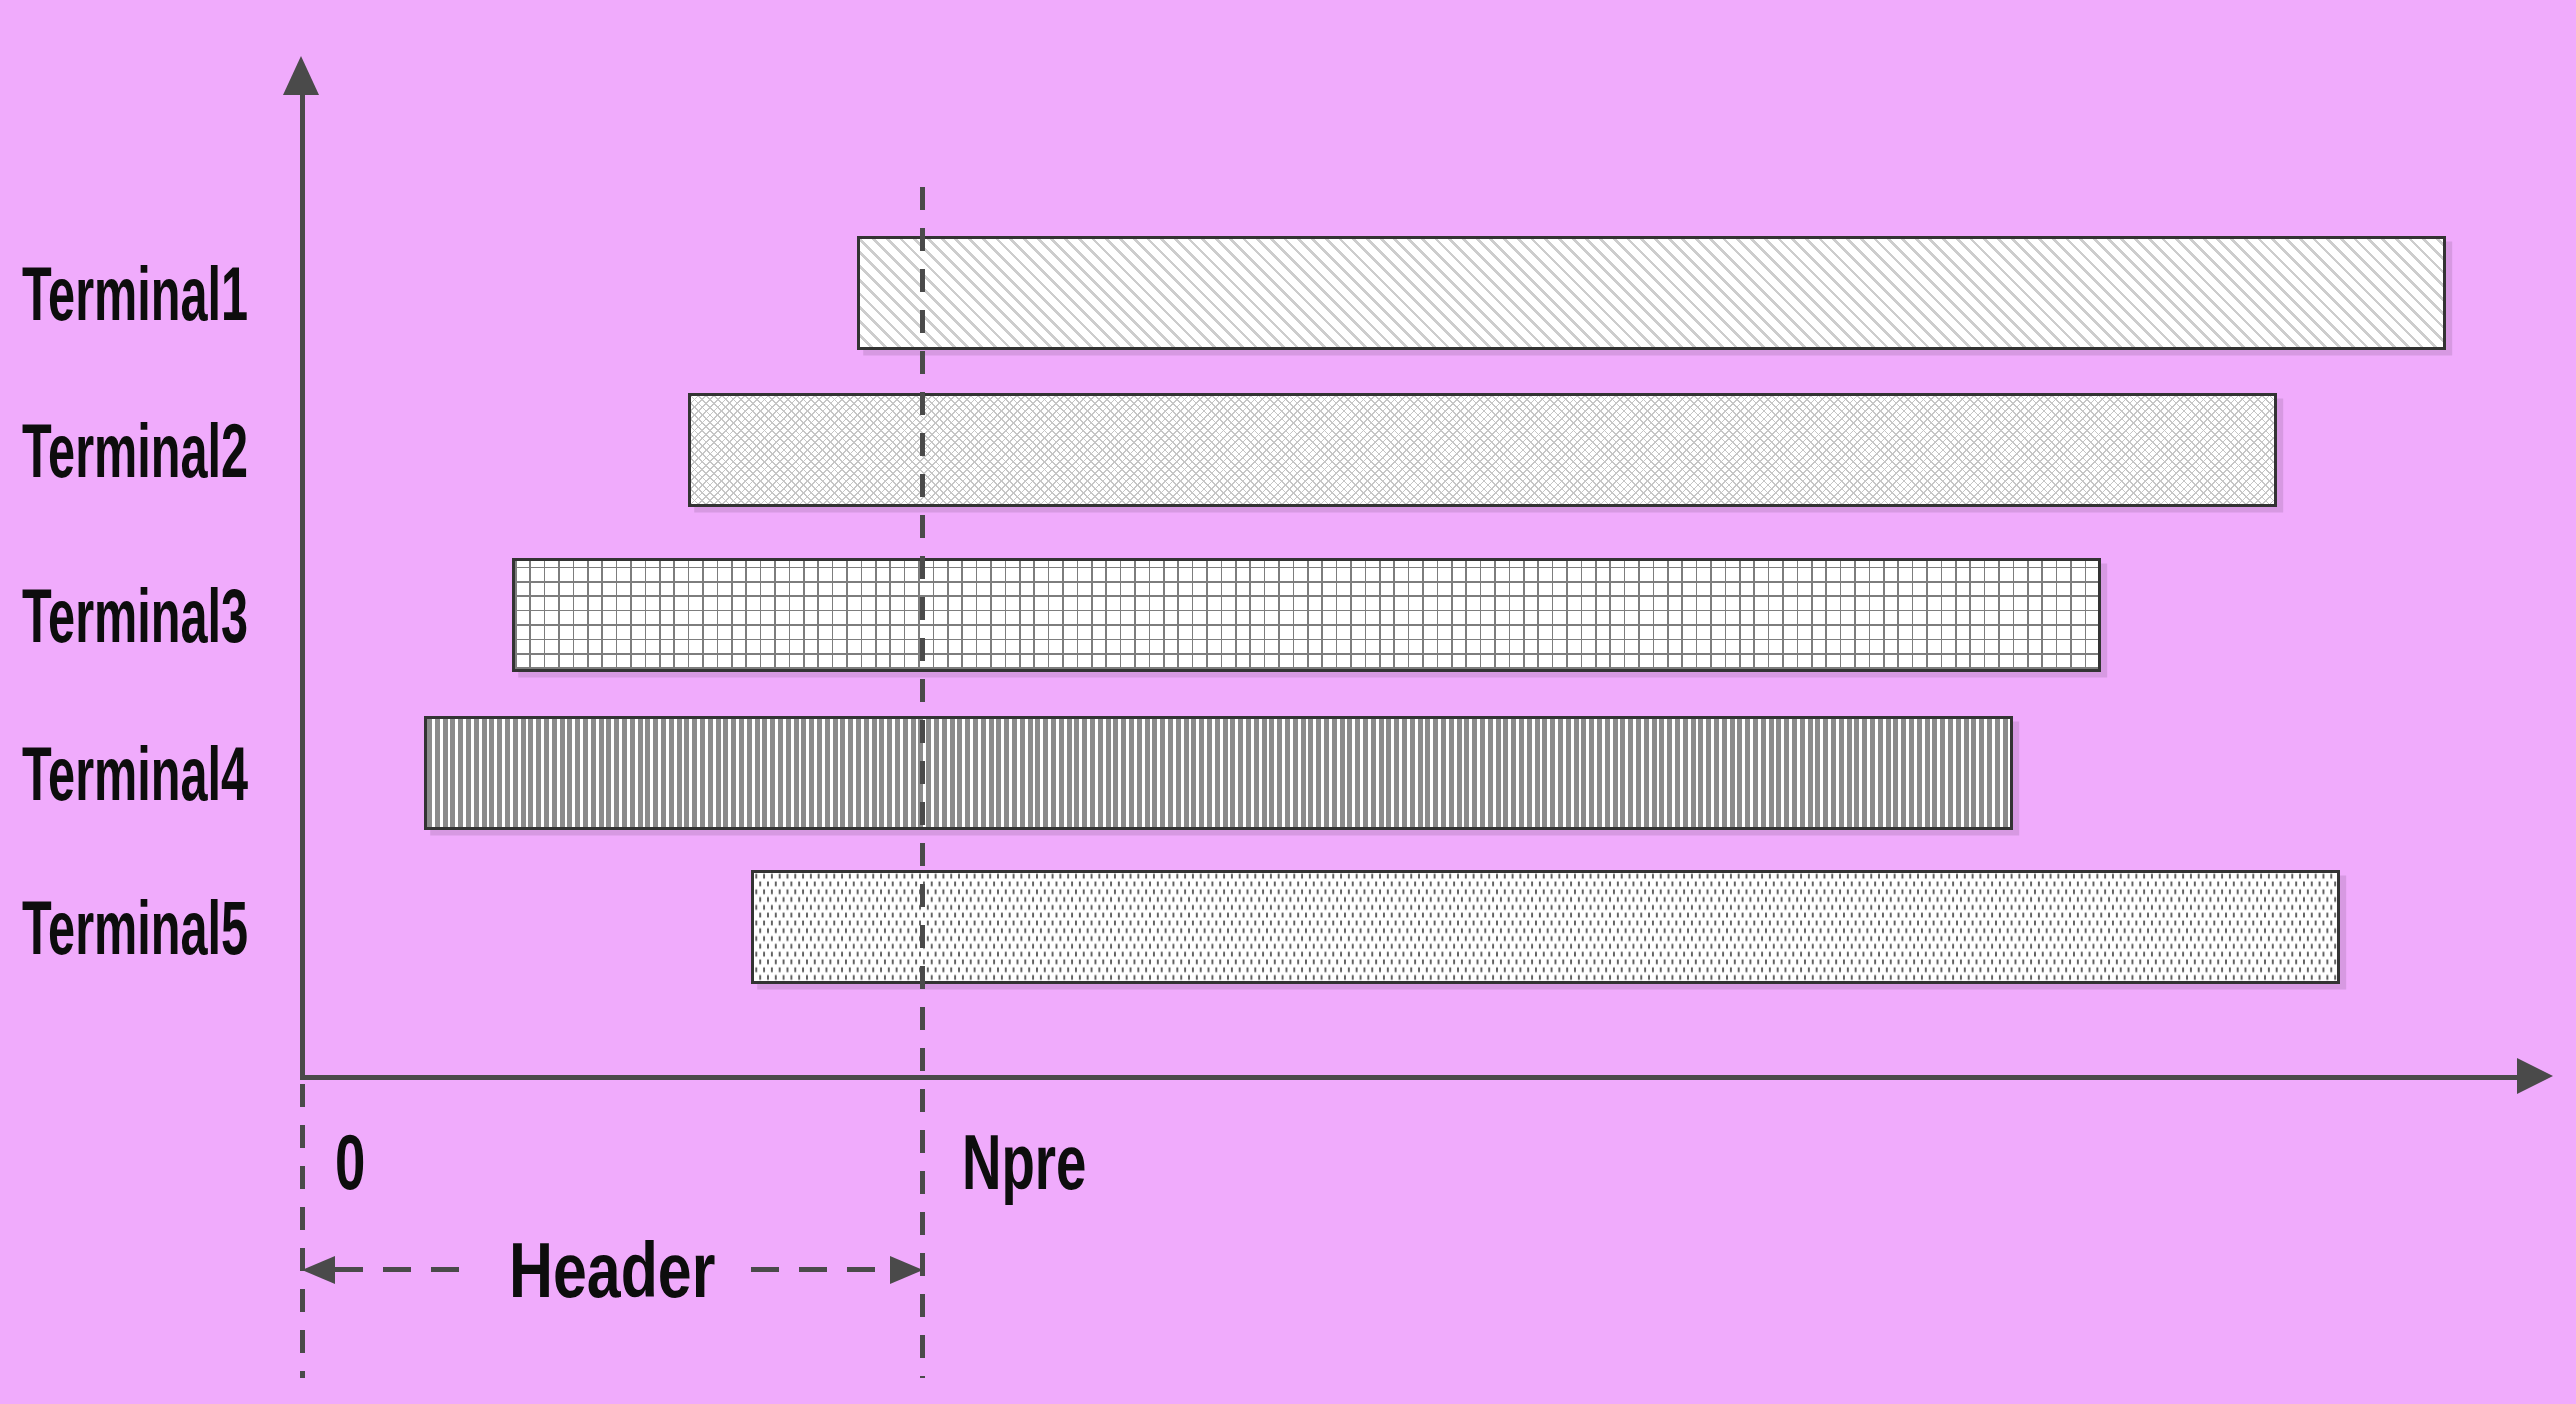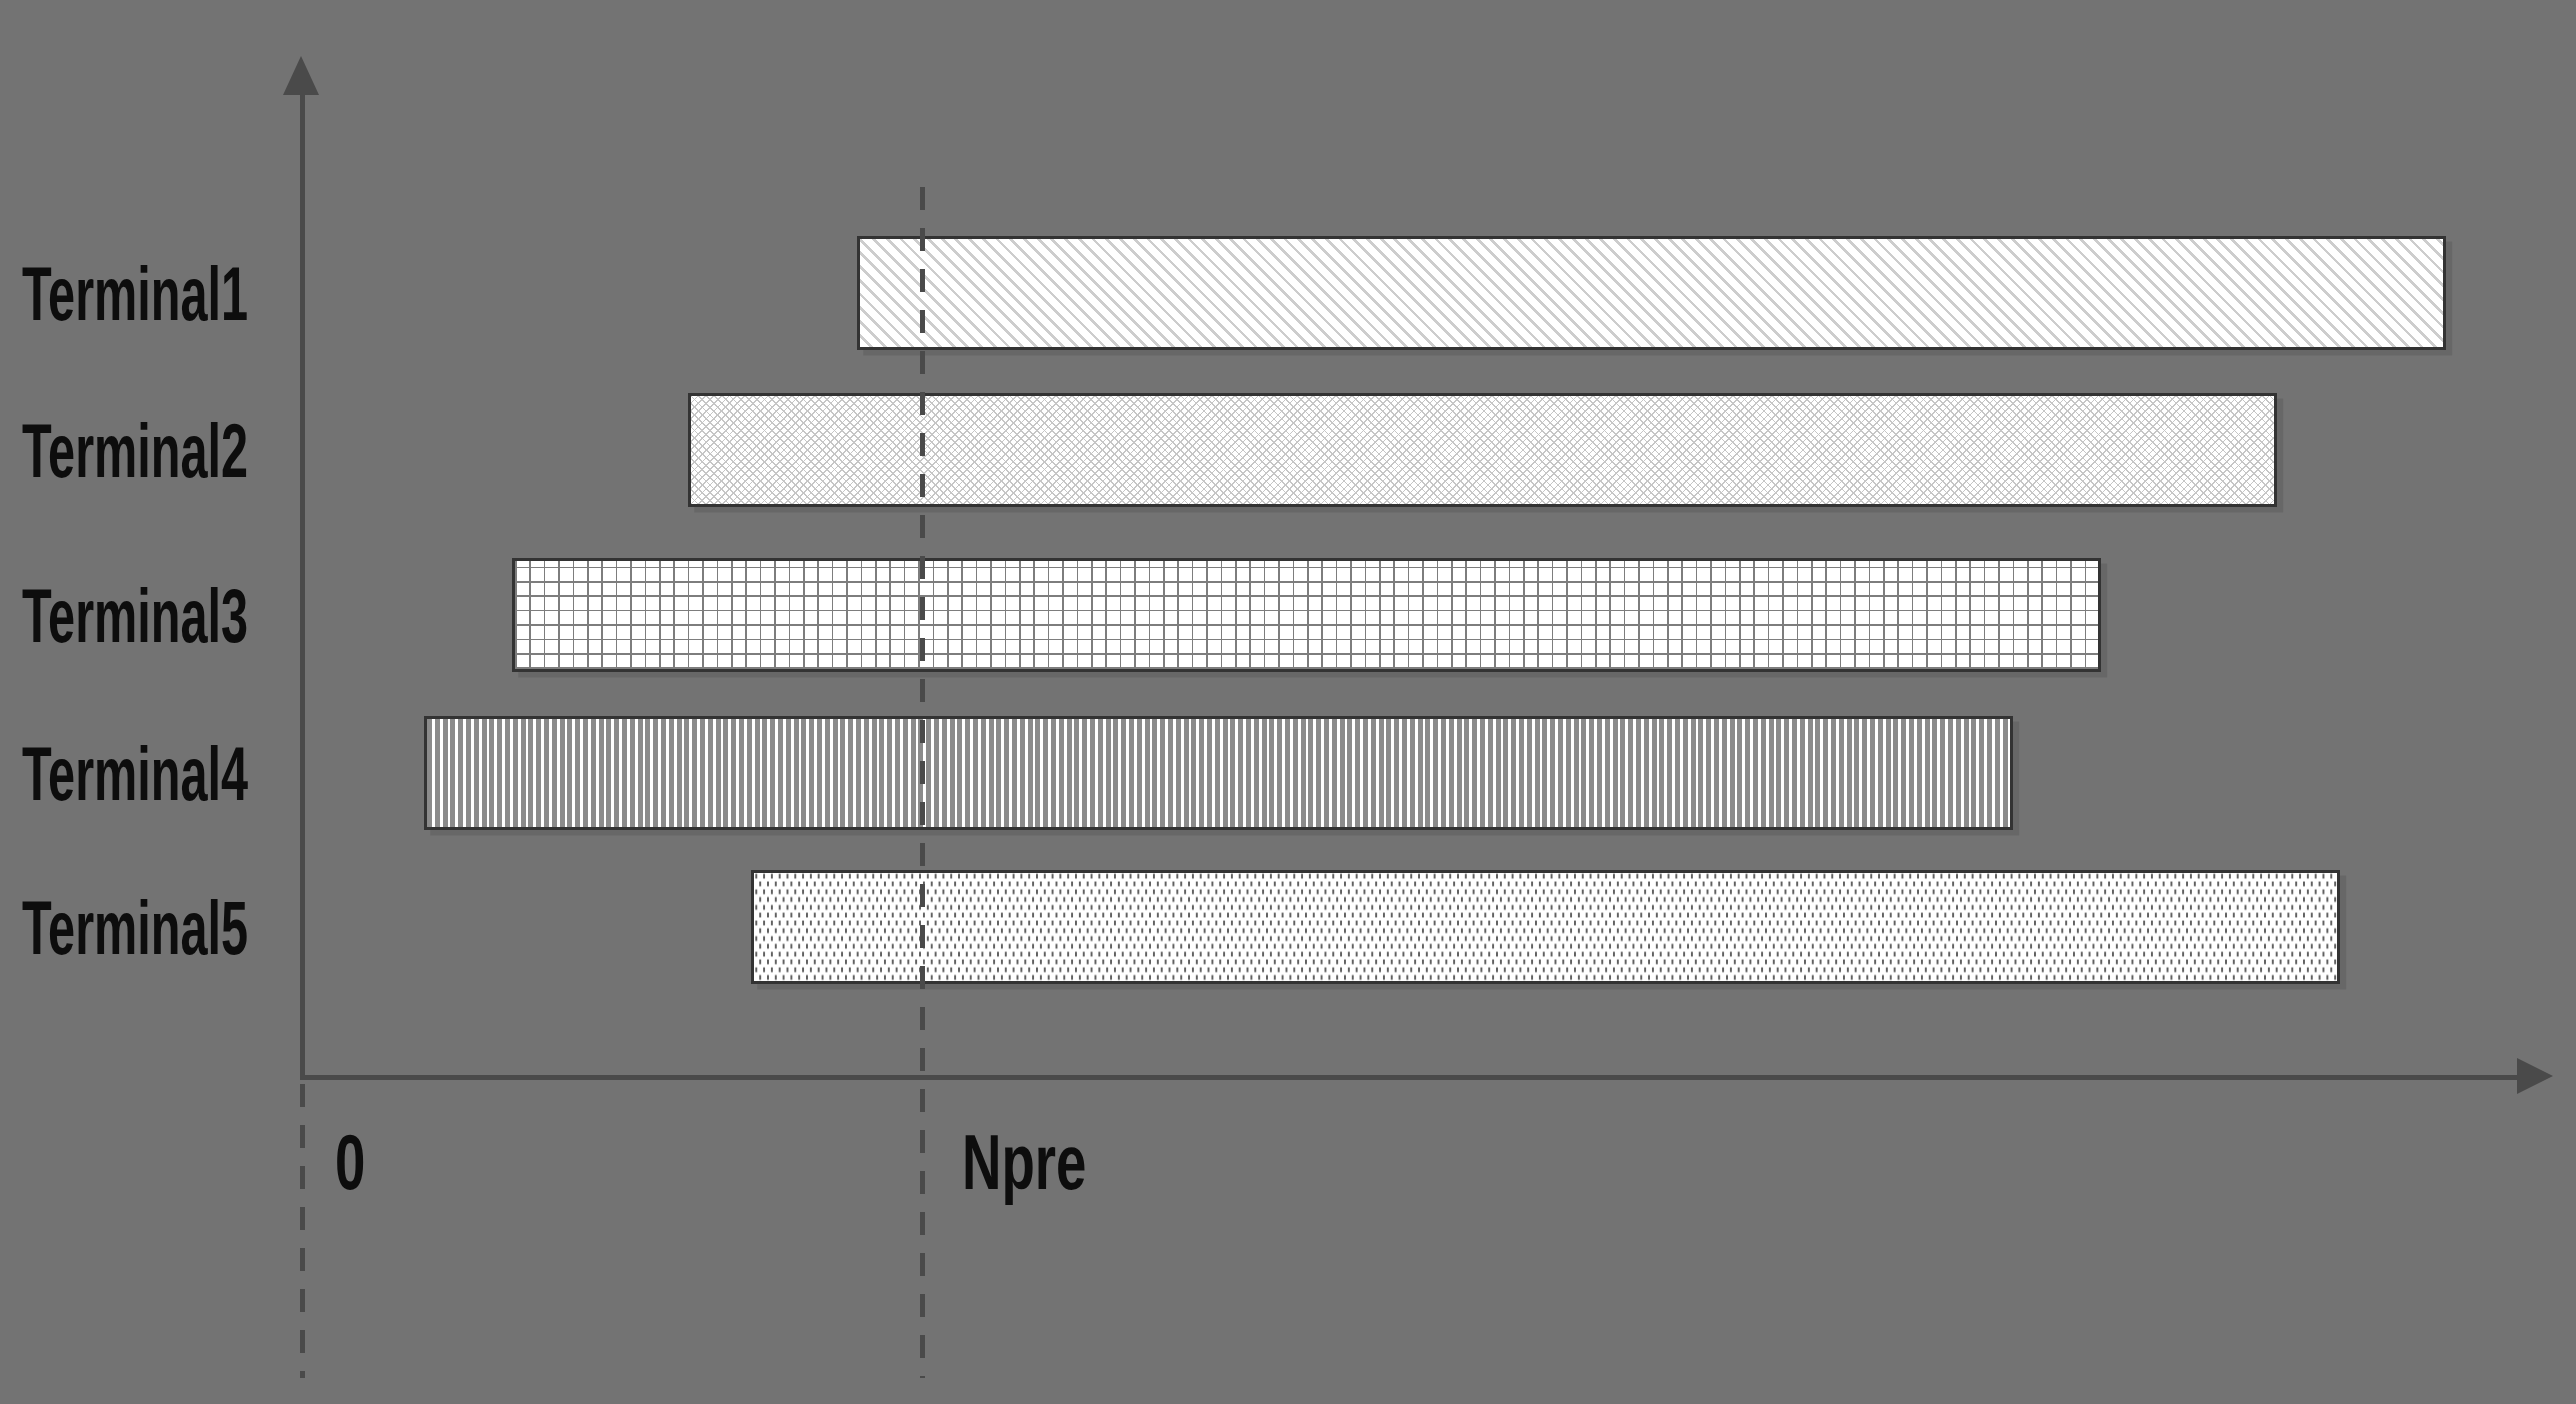--- a/index.html
+++ b/index.html
@@ -1,19 +1,19 @@
 <!DOCTYPE html>
 <html style="font-size:12.5px"><head>
 <meta charset="utf-8">
 <style>
   html,body{margin:0;padding:0;background:#ffffff;}
   .canvas{
     position:relative;
     width:2576px;height:1404px;
-    background:#737373;
+    background:#f0abfc;
     font-family:"Liberation Sans", sans-serif;
     overflow:hidden;
   }
   
   .y-axis-line{
     position:absolute;left:300px;top:87px;width:4.7px;height:993px;
     background:#4a4a4a;z-index:3;
   }
   .y-axis-arrow{
     position:absolute;left:283px;top:56px;width:0;height:0;
@@ -130,15 +130,22 @@
 
   <div class="term-label" style="top: 236px; height: 114px;">Terminal1</div>
   <div class="term-label" style="top: 393px; height: 114px;">Terminal2</div>
   <div class="term-label" style="top: 558px; height: 114px;">Terminal3</div>
   <div class="term-label" style="top: 716px; height: 114px;">Terminal4</div>
   <div class="term-label" style="top: 870px; height: 114px;">Terminal5</div>
 
   <div class="tick-label zero-label">0</div>
   <div class="tick-label npre-label">Npre</div>
 
+  <div class="header-arrow">
+    <div class="head-left"></div>
+    <div class="hdash"></div>
+    <div class="header-label">Header</div>
+    <div class="hdash"></div>
+    <div class="head-right"></div>
+  </div>
 
 </div>
 
 
 </body></html>

